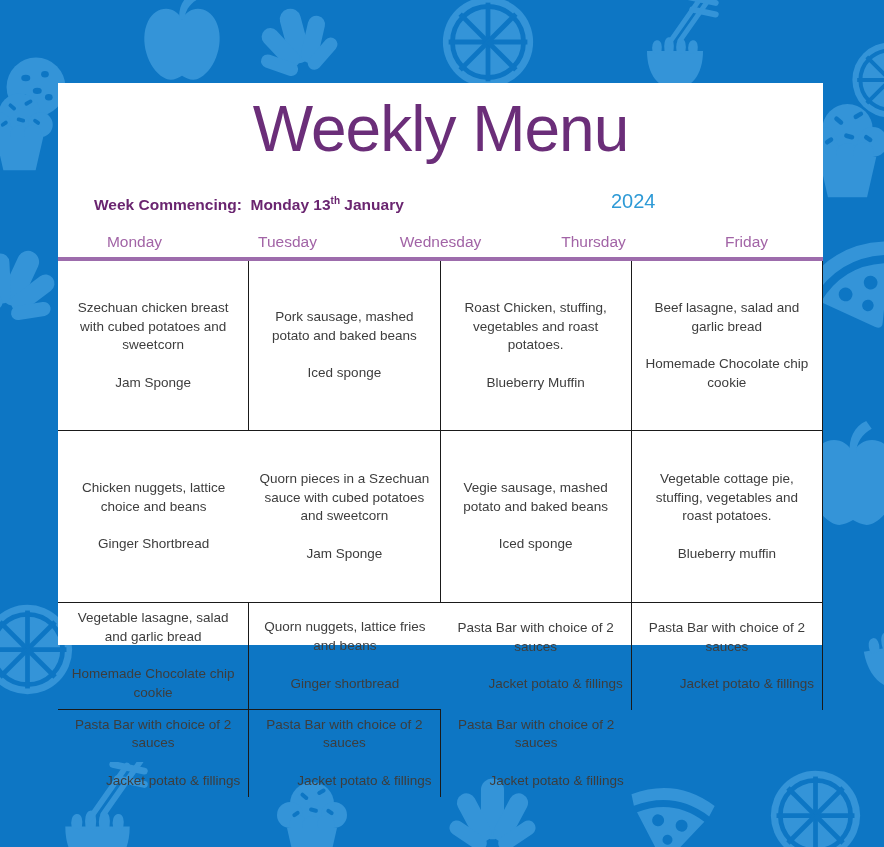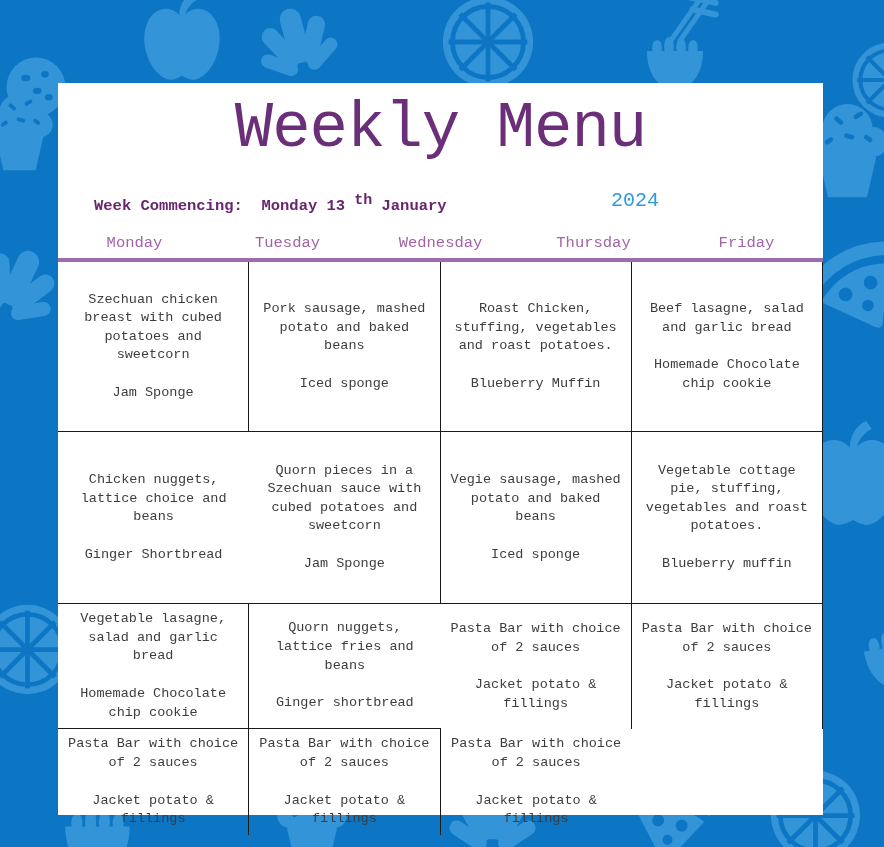--- a/index.html
+++ b/index.html
@@ -3,33 +3,33 @@
 <meta charset="utf-8">
 <style>
   html,body{margin:0;padding:0;}
   body{
     width:884px;height:847px;position:relative;overflow:hidden;
     background:#0d76c4;
     font-family:"Liberation Sans", sans-serif;
   }
   .bgicon{position:absolute;z-index:0;}
   .page{
-    position:absolute;left:58px;top:83px;width:765px;height:732px;
-    background:#ffffff;z-index:2;font-family:Liberation Mono, monospace;
+    position:absolute;left:58px;top:83px;width:765px;height:562px;
+    background:#ffffff;z-index:2;
   }
   .title{
     margin:0;padding-top:12px;text-align:center;
     color:#6b2e79;font-size:64px;line-height:68px;font-weight:400;
     letter-spacing:-1px;
   }
   .weekline{
     position:relative;margin-top:28px;padding-left:36px;
     color:#6a2570;font-weight:bold;font-size:15.5px;line-height:20px;
   }
-  .weekline sup{font-size:15px;margin-left:9px;}
+  .weekline sup{font-size:10px;}
   .year{
     position:absolute;left:553px;top:0;
     color:#2e9ad6;font-weight:normal;font-size:20px;text-align:center;
   }
   .dayrow{
     display:grid;grid-template-columns:repeat(5,1fr);
     margin-top:17px;text-align:center;
     color:#a264a6;font-size:15.5px;line-height:20px;
   }
   .rule{height:4px;background:#9d6cac;margin-top:5px;}

